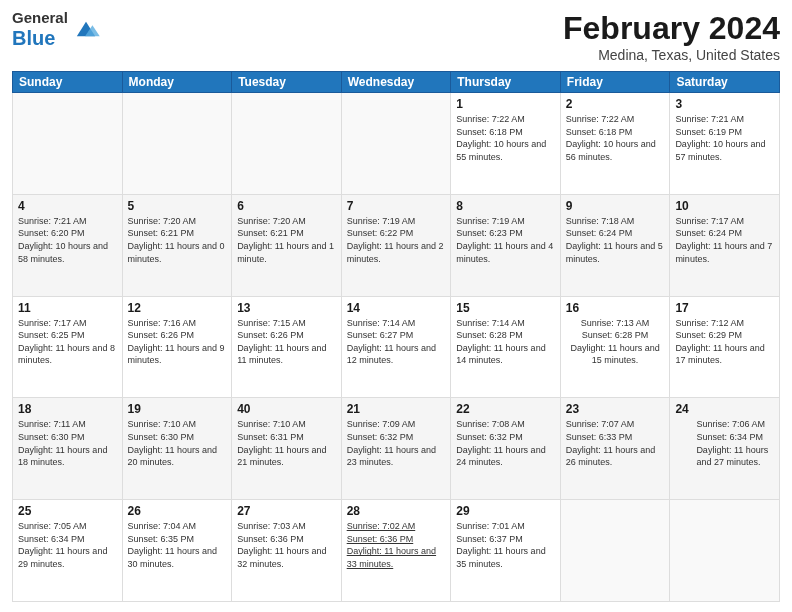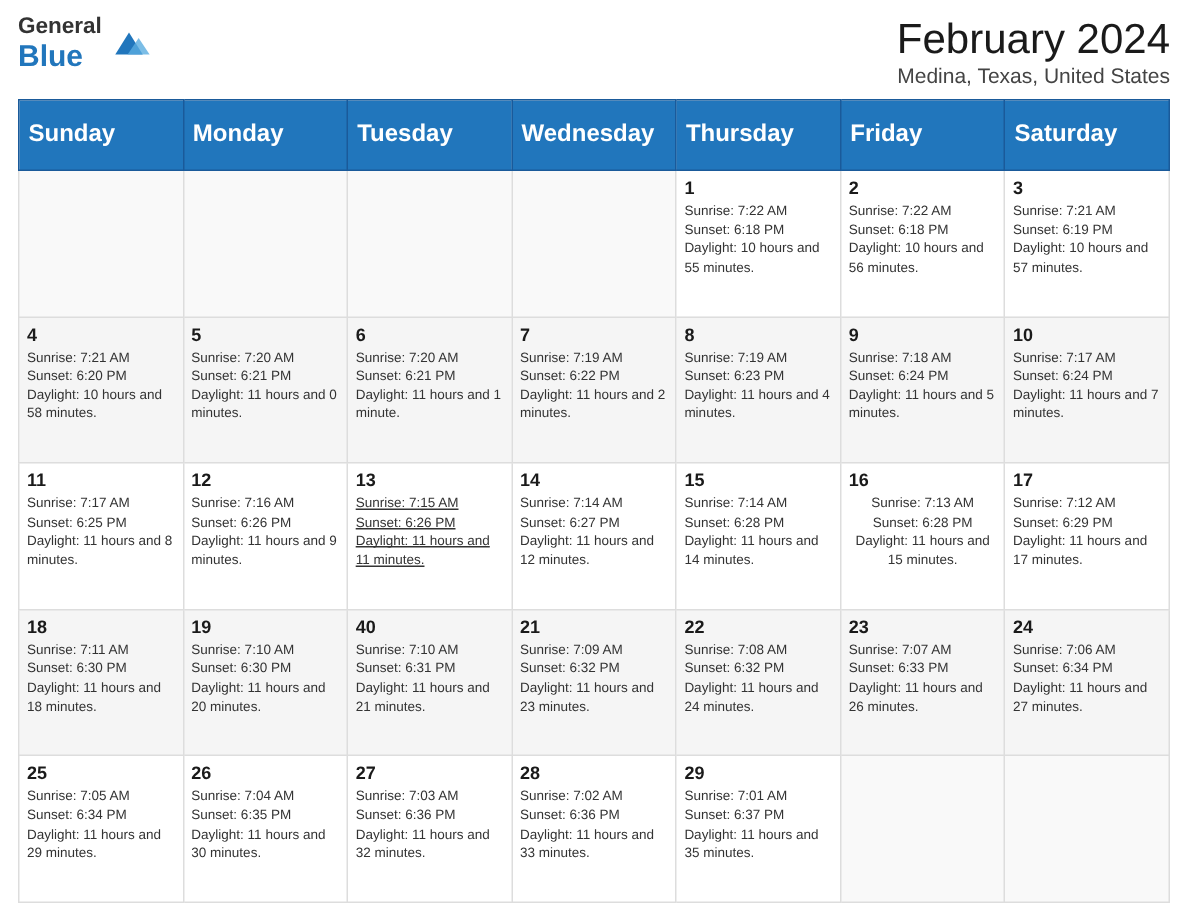--- a/index.html
+++ b/index.html
@@ -32,41 +32,41 @@
     }
     .logo-icon {
       width: 28px;
       height: 22px;
       margin-left: 4px;
     }
     .title-block {
       text-align: right;
     }
     .main-title {
-      font-size: 28px;
-      font-weight: normal;
+      font-size: 32px;
+      font-weight: bold;
       color: #1a1a1a;
     }
     .subtitle {
       font-size: 14px;
       color: #444;
     }
     .calendar {
       flex: 1;
       border: 1px solid #ccc;
       border-collapse: collapse;
       width: 100%;
       table-layout: fixed;
     }
     .calendar th {
       background: #2176bc;
       color: #fff;
-      font-size: 16px;
+      font-size: 12px;
       font-weight: bold;
-      padding: 14px 6px;
+      padding: 3px 6px;
       text-align: left;
       border: 1px solid #1a5a9a;
     }
     .calendar td {
       vertical-align: top;
       padding: 4px 5px;
       border: 1px solid #ddd;
       font-size: 9.5px;
       color: #333;
       height: 78px;
@@ -200,21 +200,21 @@
 Daylight: 11 hours and 8 minutes.</div>
           </td>
           <td>
             <span class="day-number">12</span>
             <div class="day-info" style="white-space: pre-line;">Sunrise: 7:16 AM
 Sunset: 6:26 PM
 Daylight: 11 hours and 9 minutes.</div>
           </td>
           <td>
             <span class="day-number">13</span>
-            <div class="day-info" style="white-space: pre-line; text-decoration: underline;">Sunrise: 7:15 AM
+            <div class="day-info" style="white-space: pre-line;">Sunrise: 7:15 AM
 Sunset: 6:26 PM
 Daylight: 11 hours and 11 minutes.</div>
           </td>
           <td>
             <span class="day-number">14</span>
             <div class="day-info" style="white-space: pre-line;">Sunrise: 7:14 AM
 Sunset: 6:27 PM
 Daylight: 11 hours and 12 minutes.</div>
           </td>
           <td>
@@ -268,21 +268,21 @@
 Daylight: 11 hours and 24 minutes.</div>
           </td>
           <td>
             <span class="day-number">23</span>
             <div class="day-info" style="white-space: pre-line;">Sunrise: 7:07 AM
 Sunset: 6:33 PM
 Daylight: 11 hours and 26 minutes.</div>
           </td>
           <td>
             <span class="day-number">24</span>
-            <div class="day-info" style="white-space: pre-line;">Sunrise: 7:06 AM
+            <div class="day-info" style="white-space: pre-line; margin-left: 21px;">Sunrise: 7:06 AM
 Sunset: 6:34 PM
 Daylight: 11 hours and 27 minutes.</div>
           </td>
         </tr>
         <tr>
           <td>
             <span class="day-number">25</span>
             <div class="day-info" style="white-space: pre-line;">Sunrise: 7:05 AM
 Sunset: 6:34 PM
 Daylight: 11 hours and 29 minutes.</div>
@@ -294,21 +294,21 @@
 Daylight: 11 hours and 30 minutes.</div>
           </td>
           <td>
             <span class="day-number">27</span>
             <div class="day-info" style="white-space: pre-line;">Sunrise: 7:03 AM
 Sunset: 6:36 PM
 Daylight: 11 hours and 32 minutes.</div>
           </td>
           <td>
             <span class="day-number">28</span>
-            <div class="day-info" style="white-space: pre-line;">Sunrise: 7:02 AM
+            <div class="day-info" style="white-space: pre-line; text-decoration: underline;">Sunrise: 7:02 AM
 Sunset: 6:36 PM
 Daylight: 11 hours and 33 minutes.</div>
           </td>
           <td>
             <span class="day-number">29</span>
             <div class="day-info" style="white-space: pre-line;">Sunrise: 7:01 AM
 Sunset: 6:37 PM
 Daylight: 11 hours and 35 minutes.</div>
           </td>
           <td class="empty"></td>

